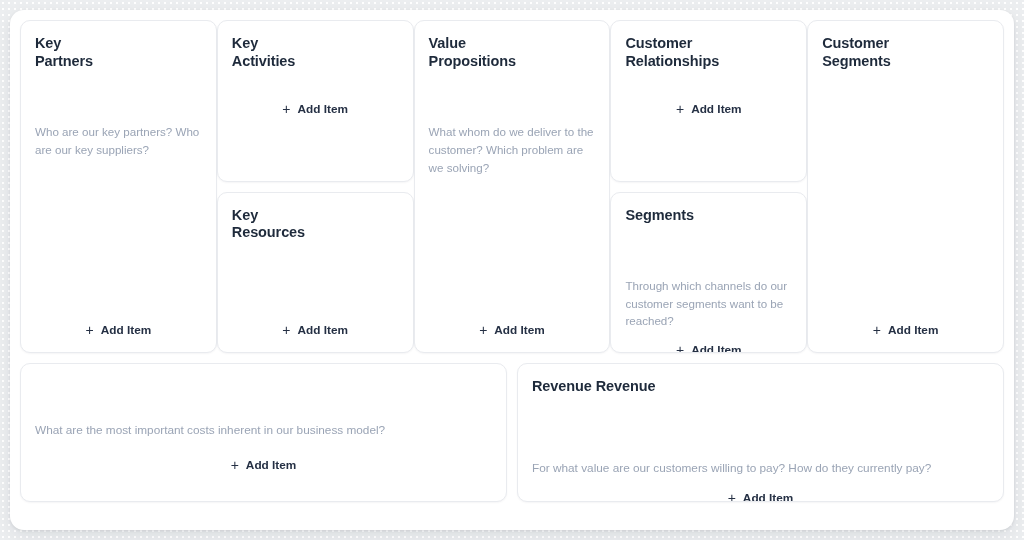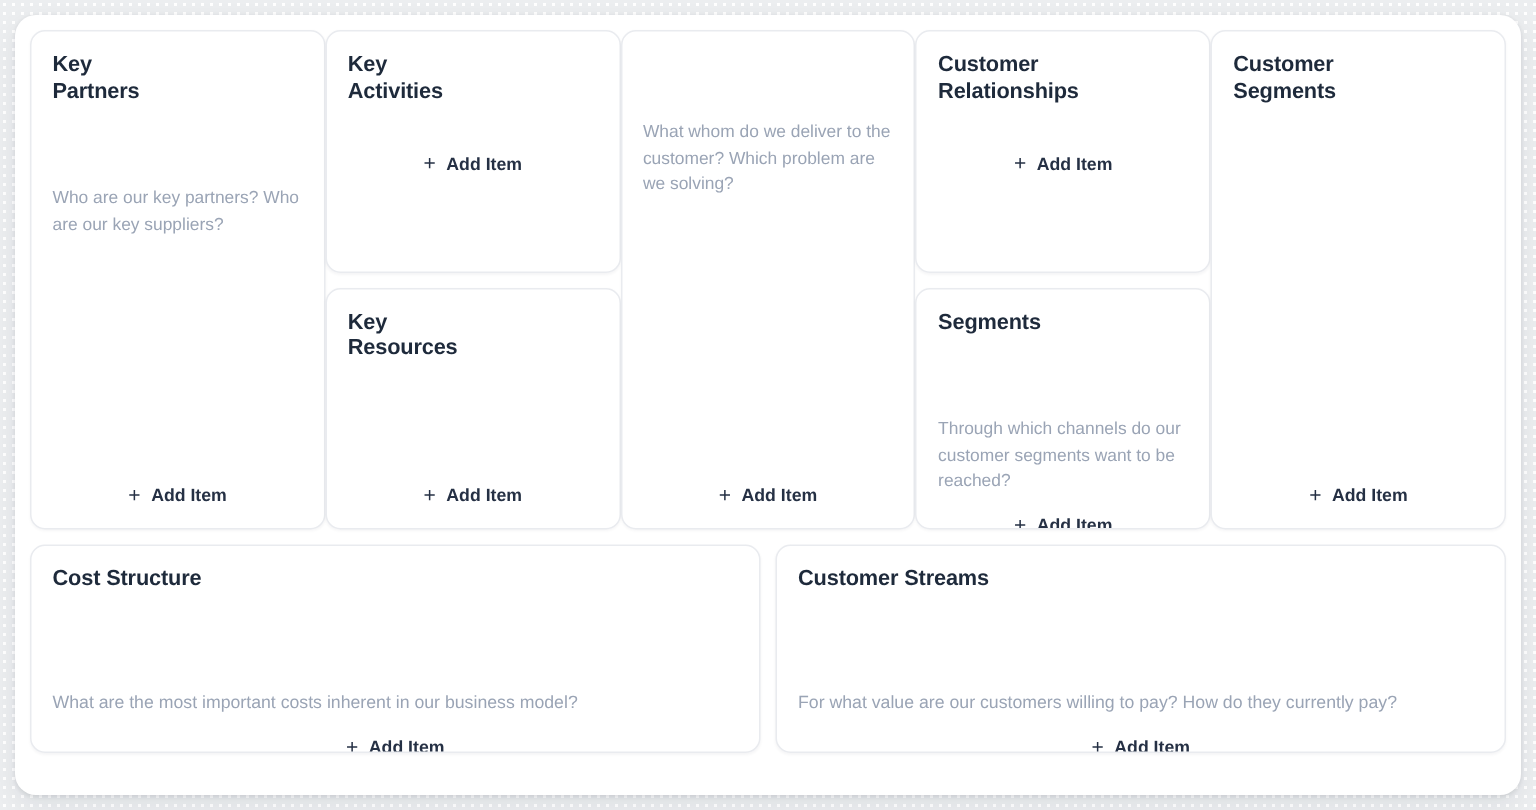--- a/index.html
+++ b/index.html
@@ -166,20 +166,22 @@
         <div class="card-spacer"></div>
         <button class="add-item">
           <span class="plus-icon">+</span>
           <span>Add Item</span>
         </button>
       </div>
     </div>
 
     <div class="canvas-col single">
       <div class="card">
+        <div class="card-title">Value
+Propositions</div>
         <div class="card-desc">What whom do we deliver to the customer? Which problem are we solving?</div>
         <div class="card-spacer"></div>
         <button class="add-item">
           <span class="plus-icon">+</span>
           <span>Add Item</span>
         </button>
       </div>
     </div>
 
     <div class="canvas-col split">
@@ -217,32 +219,31 @@
           <span>Add Item</span>
         </button>
       </div>
     </div>
 
   </div>
 
   <div class="canvas-bottom">
 
     <div class="card wide">
-      <div class="card-title">Cost Structure</div>
       <div class="card-desc">What are the most important costs inherent in our business model?</div>
       <div class="card-spacer"></div>
       <button class="add-item">
         <span class="plus-icon">+</span>
         <span>Add Item</span>
       </button>
       <div class="tail-spacer" style="flex:0 0 14px"></div>
     </div>
 
     <div class="card wide">
-      <div class="card-title">Customer Streams</div>
+      <div class="card-title">Revenue Revenue</div>
       <div class="card-desc">For what value are our customers willing to pay? How do they currently pay?</div>
       <div class="card-spacer"></div>
       <button class="add-item">
         <span class="plus-icon">+</span>
         <span>Add Item</span>
       </button>
       <div class="tail-spacer" style="flex:0 0 14px"></div>
     </div>
 
   </div>

